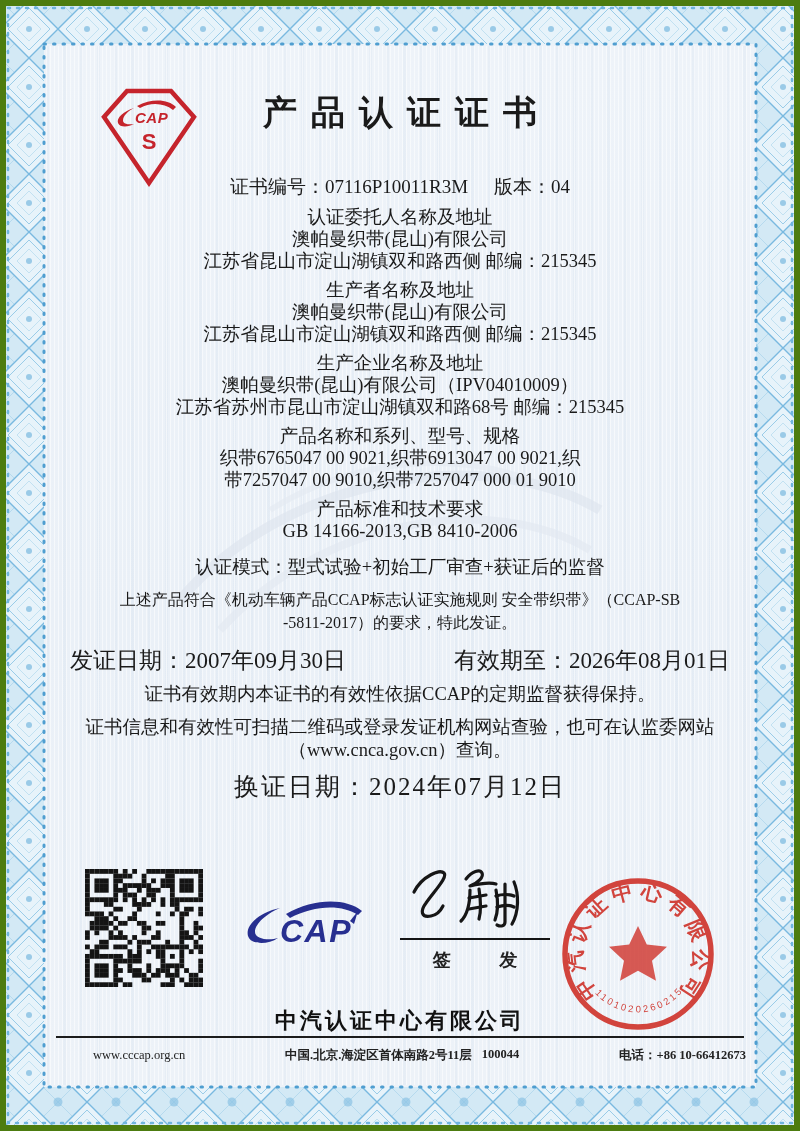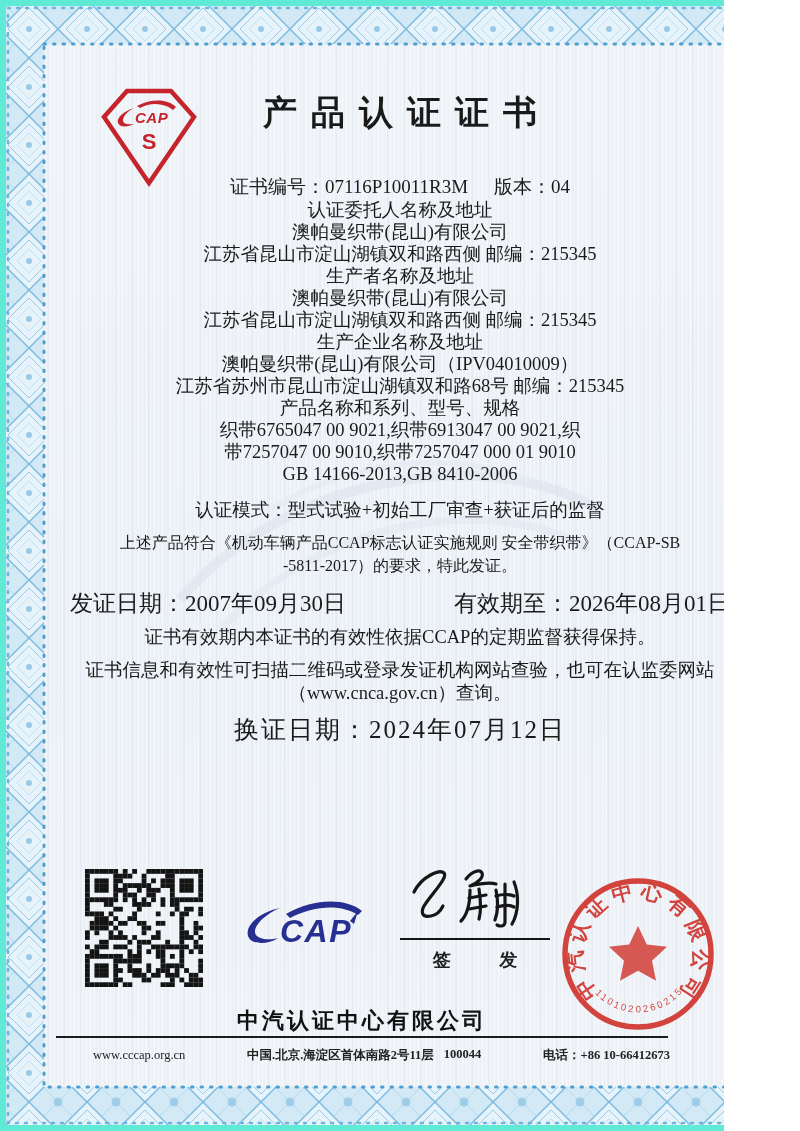--- a/index.html
+++ b/index.html
@@ -1,35 +1,35 @@
 <!DOCTYPE html>
 <html><head>
 <meta charset="utf-8">
 <style>
   html,body{margin:0;padding:0;background:#ffffff;}
   .page{
-    position:relative;width:724px;height:1131px;overflow:hidden;background:#5eead4;
+    position:relative;width:800px;height:1131px;overflow:hidden;background:#4d7c0f;
     font-family:"Liberation Serif","DejaVu Serif",serif;color:#1a1a1a;
   }
   .frame-svg{position:absolute;left:0;top:0;z-index:0;}
   .paper{
     position:absolute;left:46px;top:46px;width:708px;height:1039px;z-index:1;
     background-color:#edf2f8;
     background-image:
       repeating-linear-gradient(90deg, rgba(255,255,255,.55) 0 1px, rgba(255,255,255,0) 1px 4px),
       repeating-linear-gradient(90deg, rgba(170,195,220,.10) 0 3px, rgba(0,0,0,0) 3px 17px),
       linear-gradient(180deg,#eef3f9 0%,#eaf0f7 55%,#edf2f8 100%);
   }
   .watermark-svg{position:absolute;left:150px;top:390px;z-index:1;opacity:.6;}
   .content{position:absolute;left:46px;top:46px;width:708px;height:1039px;z-index:2;text-align:center;}
   .badge-svg{position:absolute;left:48px;top:36px;}
   .title{margin:0;padding-top:47px;font-size:34px;line-height:40px;font-weight:bold;letter-spacing:14px;text-indent:14px;}
   .cert-no{margin-top:42px;font-size:19px;line-height:24px;}
   .cert-no .ver{margin-left:26px;text-align:right;}
-  .sec{font-size:18.5px;line-height:22px;white-space:nowrap;}
+  .sec{margin-top:7px;font-size:18.5px;line-height:22px;white-space:nowrap;}
   .sec-label{line-height:22px;}
   .mode-line{margin-top:14px;font-size:18.5px;line-height:23px;}
   .statement{margin-top:9px;font-size:16px;line-height:23px;white-space:nowrap;}
   .dates-row{margin-top:15px;font-size:23px;line-height:24px;display:flex;justify-content:center;gap:108px;}
   .note{margin-top:10px;font-size:18.5px;line-height:23px;white-space:nowrap;}
   .renewal{margin-top:13px;font-size:25px;line-height:24px;letter-spacing:2px;}
 
   .qr-svg{position:absolute;left:85px;top:869px;z-index:3;}
   .ccaplogo-svg{position:absolute;left:240px;top:894px;z-index:3;}
   .signature{position:absolute;left:400px;top:862px;width:150px;z-index:3;}
@@ -115,20 +115,21 @@
       <div class="sec-line">江苏省苏州市昆山市淀山湖镇双和路68号 邮编：215345</div>
     </div>
 
     <div class="sec">
       <div class="sec-label">产品名称和系列、型号、规格</div>
       <div class="sec-line">织带6765047 00 9021,织带6913047 00 9021,织</div>
       <div class="sec-line">带7257047 00 9010,织带7257047 000 01 9010</div>
     </div>
 
     <div class="sec">
+      <div class="sec-label">产品标准和技术要求</div>
       <div class="sec-line">GB 14166-2013,GB 8410-2006</div>
     </div>
 
     <div class="mode-line">认证模式：型式试验+初始工厂审查+获证后的监督</div>
 
     <div class="statement">
       <div>上述产品符合《机动车辆产品CCAP标志认证实施规则 安全带织带》（CCAP-SB</div>
       <div>-5811-2017）的要求，特此发证。</div>
     </div>
 

